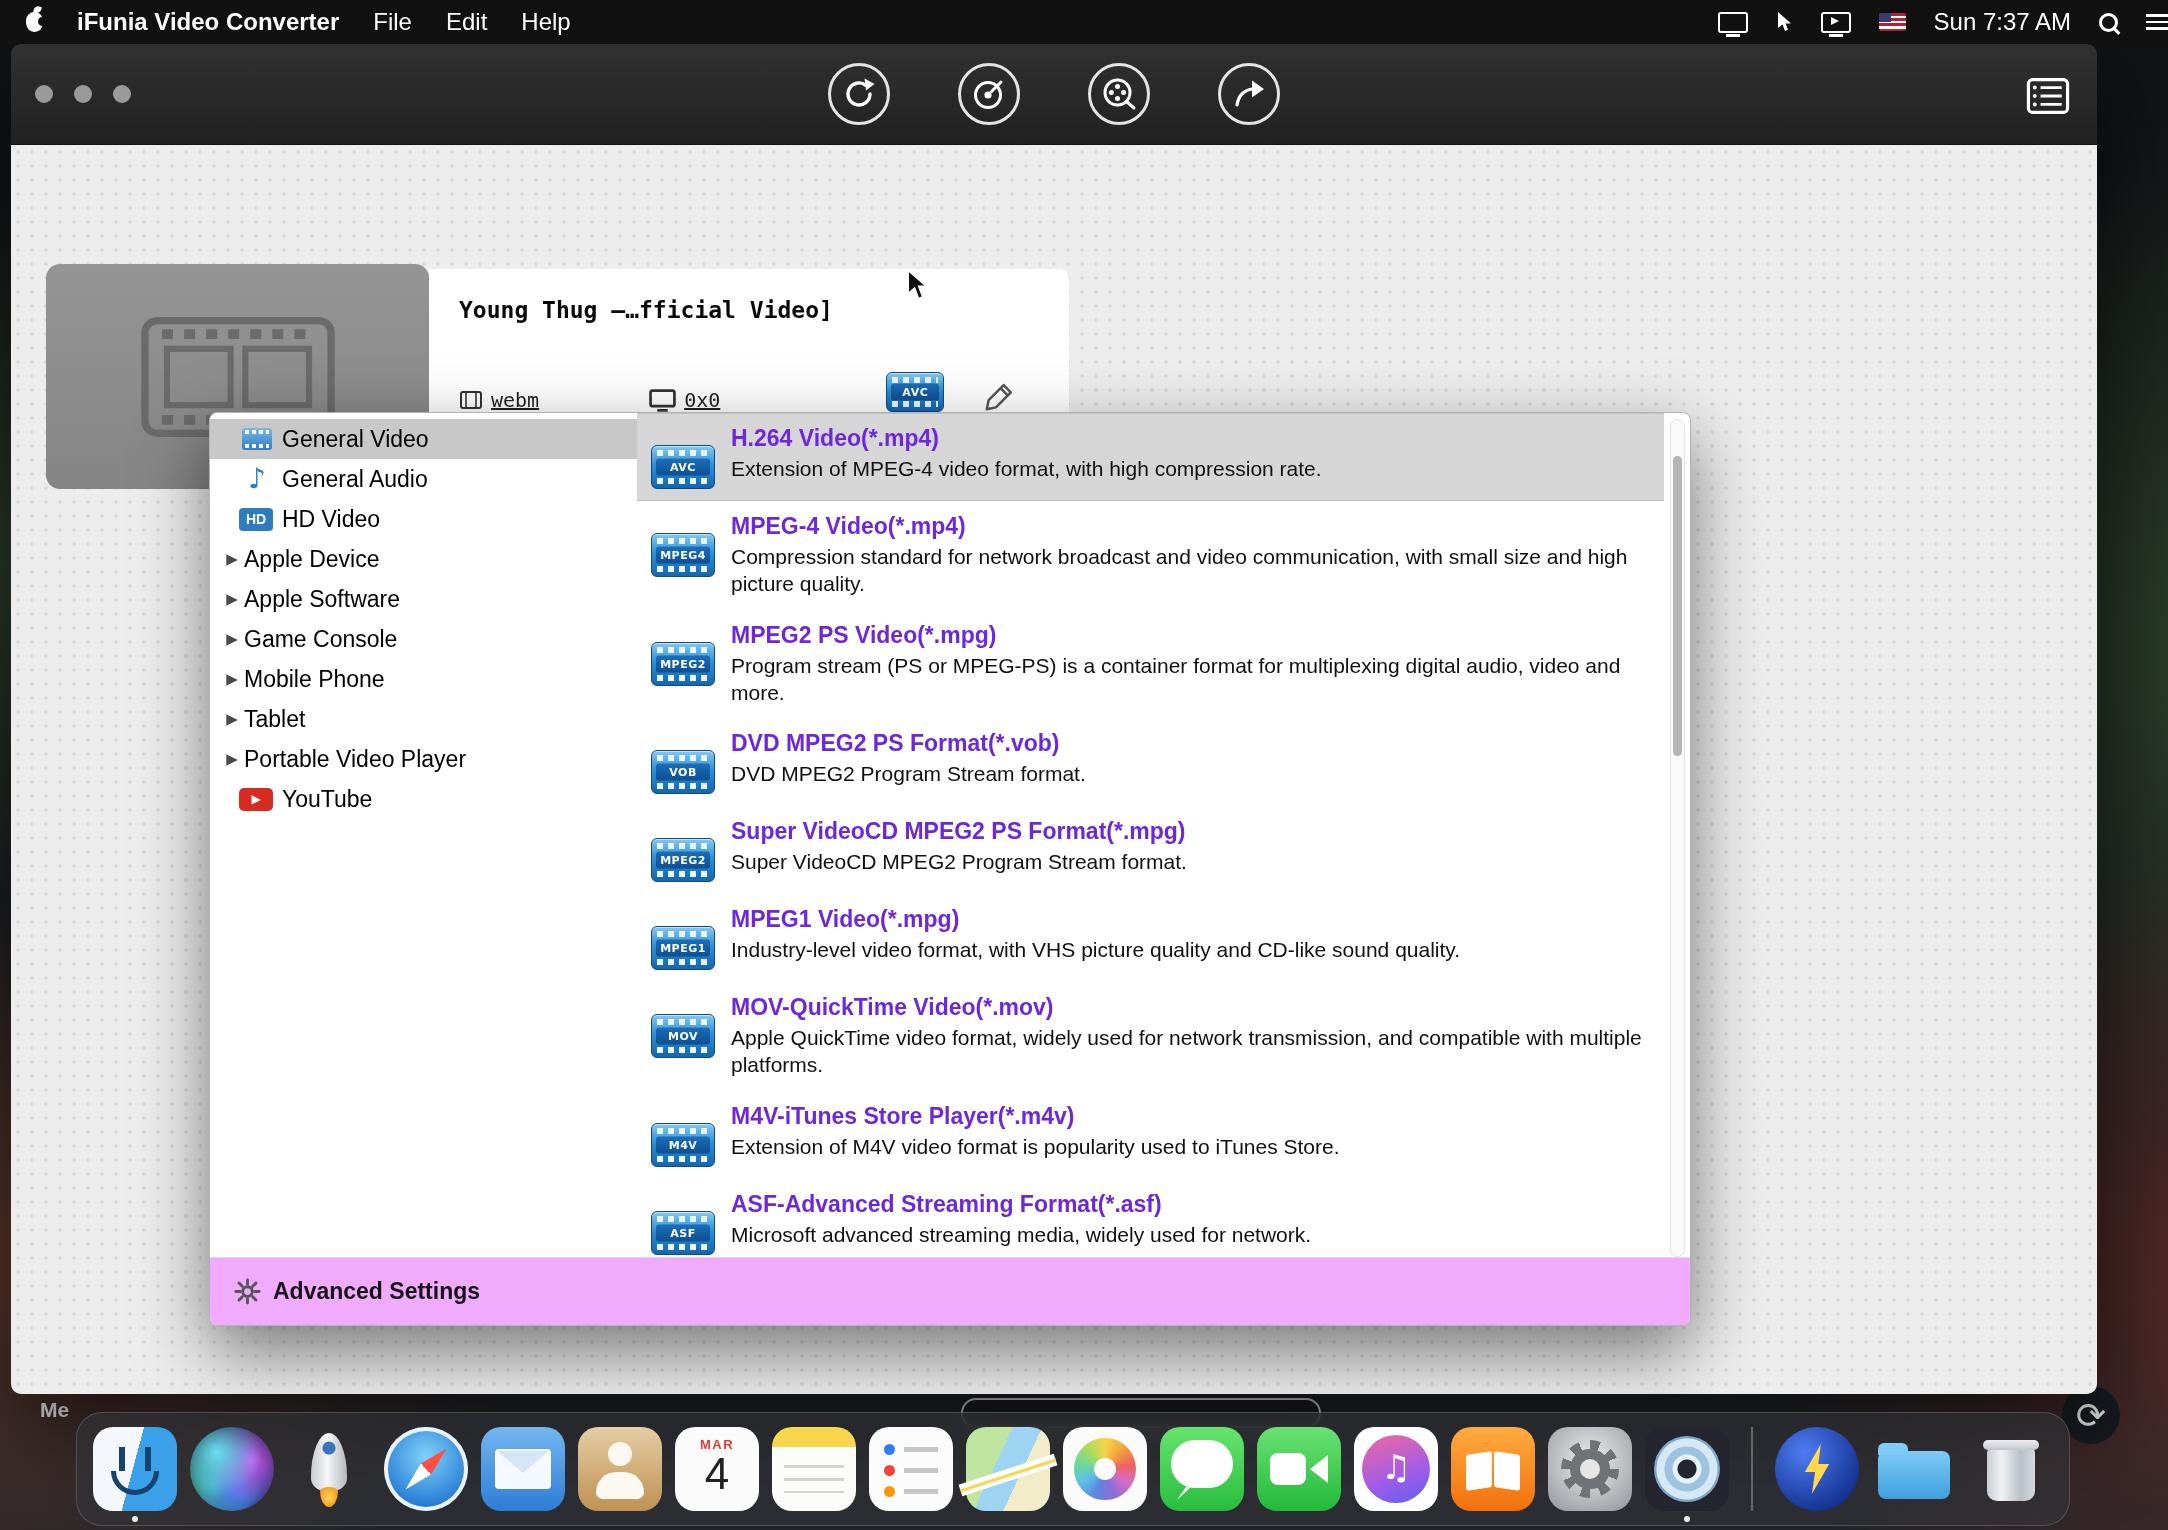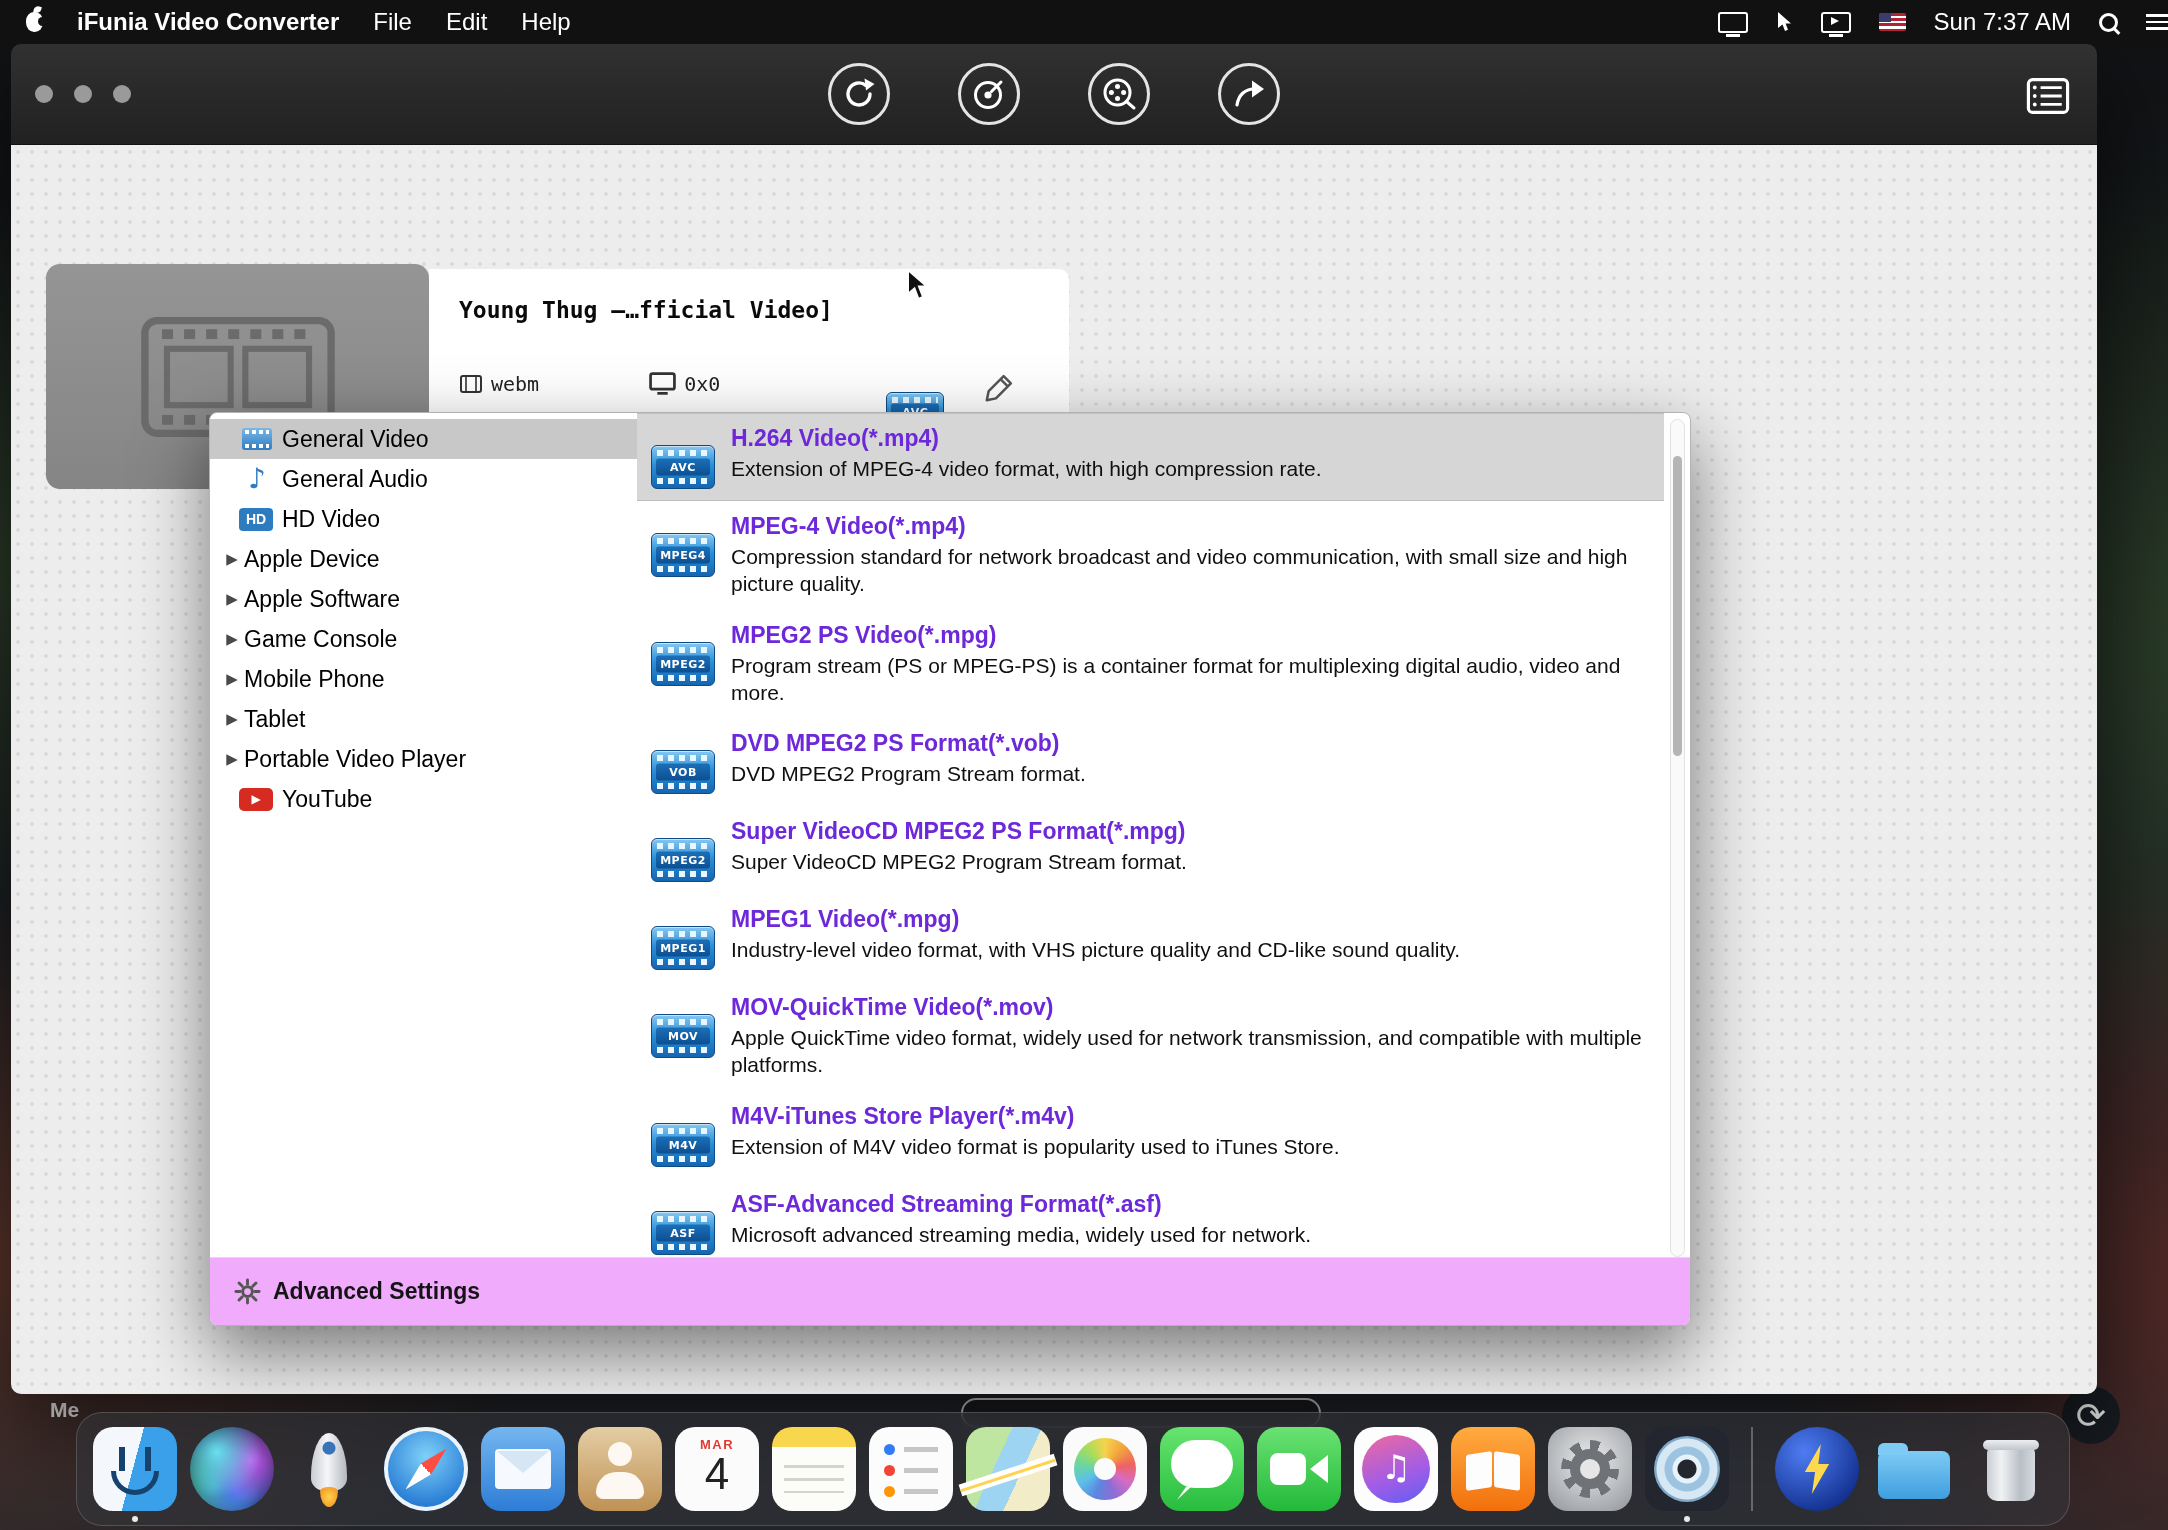--- a/index.html
+++ b/index.html
@@ -39,21 +39,21 @@
   .toolbar-center{position:absolute;left:50%;transform:translateX(-50%);top:19px;display:flex;gap:68px;}
   .tool-btn{width:62px;height:62px;border-radius:50%;border:3px solid #e4e4e4;display:flex;align-items:center;justify-content:center;box-sizing:border-box;}
   .tool-right{position:absolute;right:27px;top:34px;width:44px;height:36px;display:flex;align-items:center;justify-content:center;}
   .content{position:absolute;left:0;top:101px;right:0;bottom:0;background-color:#ededed;
     background-image:radial-gradient(circle,#dadada 1.6px,transparent 1.9px);background-size:14px 14px;}
   
   .item-card{position:absolute;left:418px;top:124px;width:640px;height:172px;background:#fff;border-radius:0 10px 10px 0;}
   .thumb{position:absolute;left:35px;top:119px;width:383px;height:225px;border-radius:14px;
     background:linear-gradient(#959595,#858585);display:flex;align-items:center;justify-content:center;}
   .item-title{position:absolute;left:448px;top:150px;font:bold 23px/30px "DejaVu Sans Mono",monospace;color:#0a0a0a;white-space:nowrap;}
-  .item-meta{position:absolute;left:448px;top:227px;height:40px;display:flex;align-items:flex-start;font:20px "DejaVu Sans Mono",monospace;color:#222;}
+  .item-meta{position:absolute;left:448px;top:227px;height:40px;display:flex;align-items:flex-end;font:20px "DejaVu Sans Mono",monospace;color:#222;text-decoration:underline;}
   .meta-label{margin-left:8px;}
   .meta-gap1{margin-left:110px;}
   .meta-gap2{margin-left:166px;}
   .meta-gap3{margin-left:40px;}
   
   .fmt-badge{display:inline-block;width:64px;height:44px;border-radius:6px;position:relative;box-sizing:border-box;
     background:linear-gradient(180deg,#85c8f2,#2a8fd8 46%,#1565b0);border:1px solid #0d4a86;
     box-shadow:inset 0 1px 0 rgba(255,255,255,.55);flex:0 0 auto;}
   .fmt-badge::before,.fmt-badge::after{content:"";position:absolute;left:5px;right:5px;height:6px;
     background-image:repeating-linear-gradient(90deg,#eaf6ff 0 6px,transparent 6px 11px);}
@@ -85,21 +85,21 @@
   .fmt-badge{margin-top:20px;}
   .fmt-text{flex:1;min-width:0;}
   .fmt-name{display:block;font:bold 23px "Liberation Sans",sans-serif;color:#6d28d9;}
   .fmt-desc{display:block;font:21px/1.3 "Liberation Sans",sans-serif;color:#101010;margin-top:3px;}
   .scrollbar{position:absolute;right:5px;top:6px;width:15px;height:838px;background:#fafafa;border:1px solid #e2e2e2;border-radius:8px;box-sizing:border-box;}
   .scroll-thumb{position:absolute;left:2px;top:36px;width:9px;height:300px;background:#b5b5b5;border-radius:5px;}
   .adv-bar{position:absolute;left:0;right:0;bottom:0;height:68px;background:#f0abfc;border-top:1px solid #dcdcdc;
     display:flex;align-items:center;padding-left:24px;gap:12px;box-sizing:border-box;}
   .adv-label{font:bold 23px "Liberation Sans",sans-serif;color:#141414;}
   
-  .desk-me{position:absolute;left:50px;top:1398px;color:#ececec;font:bold 21px "Liberation Sans",sans-serif;z-index:2;}
+  .desk-me{position:absolute;left:40px;top:1398px;color:#ececec;font:bold 21px "Liberation Sans",sans-serif;z-index:2;}
   .desk-pill{position:absolute;left:961px;top:1398px;width:360px;height:30px;border-radius:15px;background:#1c1c1f;border:2px solid #cfd2d6;z-index:2;box-sizing:border-box;}
   .desk-disc{position:absolute;left:2062px;top:1386px;width:58px;height:58px;border-radius:50%;background:#171b20;
     display:flex;align-items:center;justify-content:center;z-index:2;}
   .desk-disc::before{content:"\27F3";font:36px "DejaVu Sans",sans-serif;color:#e9e9e9;}
   
   .dock{position:absolute;left:76px;top:1412px;width:1992px;height:112px;border-radius:26px;
     background:rgba(52,54,60,.55);border:1px solid rgba(255,255,255,.17);
     display:flex;align-items:center;justify-content:center;gap:7px;z-index:60;backdrop-filter:blur(12px);}
   .dock-item{position:relative;width:90px;height:90px;display:flex;align-items:center;justify-content:center;flex:0 0 auto;}
   .dock-item.running::after{content:"";position:absolute;bottom:-8px;left:50%;transform:translateX(-50%);width:6px;height:6px;border-radius:50%;background:rgba(255,255,255,.9);}

